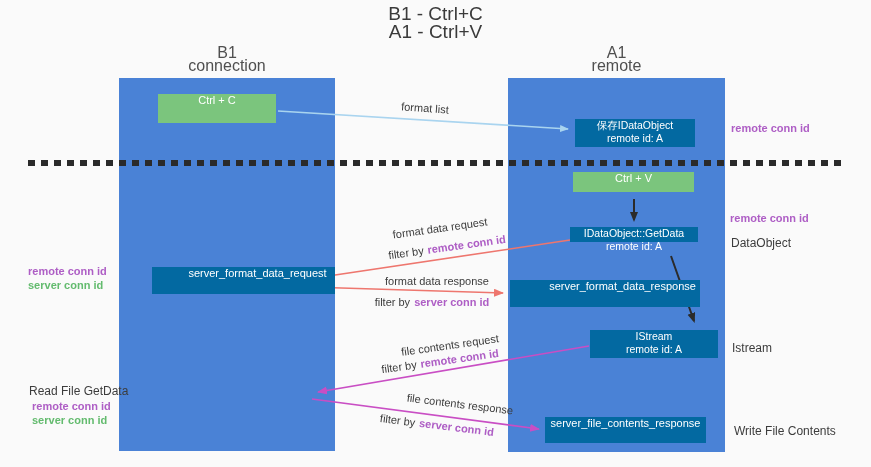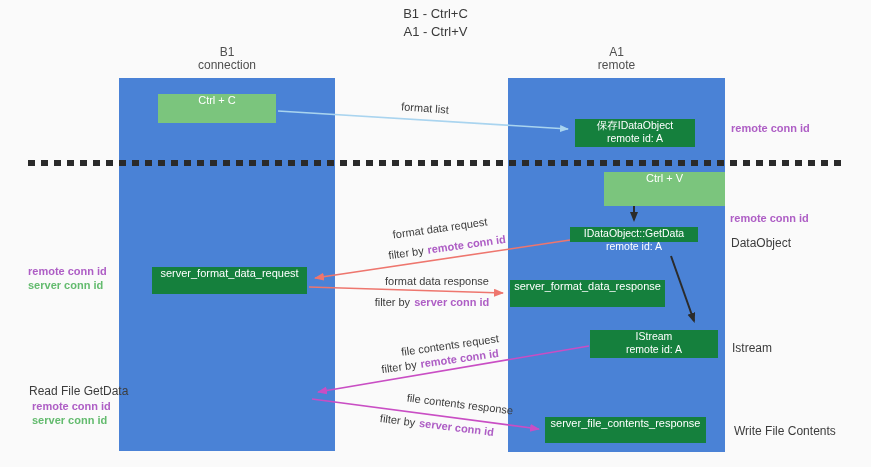--- a/index.html
+++ b/index.html
@@ -3,32 +3,32 @@
 <meta charset="utf-8">
 <style>
   html,body{margin:0;padding:0;background:#fafafa;}
   .canvas{
     position:relative;width:871px;height:467px;overflow:hidden;
     background:#fafafa;
     font-family:"Liberation Sans","DejaVu Sans",sans-serif;
     color:#3c3c3c;
   }
   .title{position:absolute;left:0;right:0;top:5px;text-align:center;
-    font-size:13px;line-height:18px;color:#3a3a3a;}
-  .colhead{position:absolute;top:46px;text-align:center;font-size:12px;
+    font-size:19px;line-height:18px;color:#3a3a3a;}
+  .colhead{position:absolute;top:46px;text-align:center;font-size:16px;
     line-height:13px;color:#4f4f4f;}
   .panel{position:absolute;background:#4a82d6;z-index:1;}
   .dashline{position:absolute;left:28px;top:160px;width:818px;height:6px;z-index:3;
     background:repeating-linear-gradient(90deg,#2a2a2a 0 7px,transparent 7px 13px);}
   .arrows{position:absolute;left:0;top:0;z-index:4;}
   .node{position:absolute;z-index:5;display:flex;flex-direction:column;
     align-items:center;justify-content:flex-start;color:#fff;font-size:11px;
     line-height:13px;text-align:center;white-space:nowrap;}
   .green{background:#7bc57d;}
-  .orange{background:#15803d;}
+  .orange{background:#0369a1;}
   .alabel{position:absolute;z-index:6;font-size:11px;color:#3c3c3c;white-space:nowrap;}
   .side{position:absolute;z-index:6;font-size:11px;white-space:nowrap;}
   .purple{color:#ae5ec5;font-weight:bold;}
   .greent{color:#63bb6e;font-weight:bold;}
   .dark{color:#3c3c3c;font-size:12px;font-weight:normal;}
   .key{font-weight:bold;color:#ae5ec5;margin-left:4px;}
 </style>
 </head>
 <body>
 
@@ -77,31 +77,31 @@
     <line x1="312" y1="399" x2="539" y2="429" stroke="#c94ec4" stroke-width="1.6" marker-end="url(#m-magenta)"></line>
   </svg>
 
   <div class="node green" style="left:158px;top:94px;width:118px;height:29px;">
     <span>Ctrl + C</span>
   </div>
   <div class="node orange" style="left:575px;top:119px;width:120px;height:28px;font-size:10.5px;">
     <span>保存IDataObject</span>
     <span>remote id: A</span>
   </div>
-  <div class="node green" style="left:573px;top:172px;width:121px;height:34px;margin-left:31px;">
+  <div class="node green" style="left:573px;top:172px;width:121px;height:20px;">
     <span>Ctrl + V</span>
   </div>
   <div class="node orange" style="left:570px;top:227px;width:128px;height:15px;font-size:10.5px;">
     <span>IDataObject::GetData</span>
     <span>remote id: A</span>
   </div>
-  <div class="node orange" style="left:152px;top:267px;width:155px;height:27px;">
+  <div class="node orange" style="left:152px;top:267px;width:155px;height:27px;padding-left:28px;">
     <span>server_format_data_request</span>
   </div>
-  <div class="node orange" style="left:510px;top:280px;width:155px;height:27px;">
+  <div class="node orange" style="left:510px;top:280px;width:155px;height:27px;padding-left:35px;">
     <span>server_format_data_response</span>
   </div>
   <div class="node orange" style="left:590px;top:330px;width:128px;height:28px;font-size:10.5px;">
     <span>IStream</span>
     <span>remote id: A</span>
   </div>
   <div class="node orange" style="left:545px;top:417px;width:161px;height:26px;">
     <span>server_file_contents_response</span>
   </div>
 

